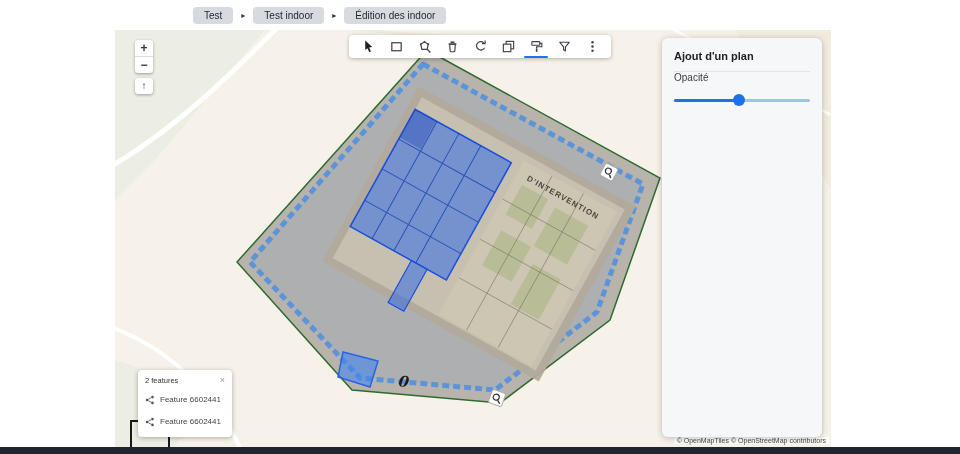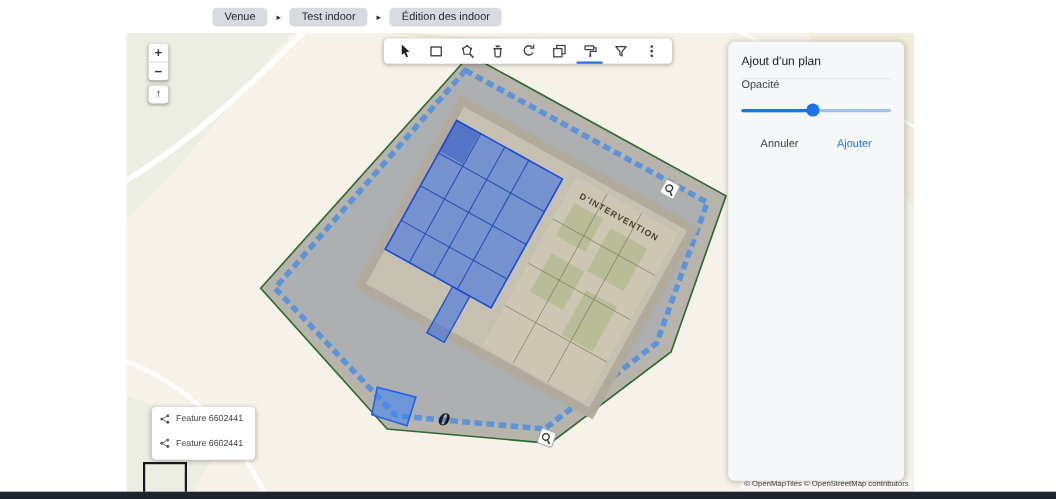--- a/index.html
+++ b/index.html
@@ -53,41 +53,41 @@
             border:2px solid #15181d;border-bottom:none;z-index:5;background:transparent}
 
   
   .attrib{position:absolute;right:2px;bottom:3px;font-size:7px;color:#4a4a4a;
           background:rgba(255,255,255,.72);padding:0 3px;z-index:4;white-space:nowrap}
 
   
   .panel{position:absolute;left:662px;top:38px;width:160px;height:399px;background:#f6f7f8;
          border-radius:6px;box-shadow:0 1px 6px rgba(0,0,0,.25);z-index:15;
          box-sizing:border-box;padding:12px 12px}
-  .panel-title{font-size:11px;font-weight:normal;color:#202124}
+  .panel-title{font-size:11px;font-weight:bold;color:#202124}
   .panel-div{height:1px;background:#e1e3e6;margin-top:9px}
   .op-label{font-size:10px;color:#3c4043;margin-top:0}
   .slider{position:relative;height:12px;margin-top:11px;cursor:pointer}
   .slider-track{position:absolute;top:5px;left:0;right:0;height:3px;background:#9ec3ef;border-radius:2px}
   .slider-fill{position:absolute;top:5px;left:0;height:3px;background:#1a73e8;border-radius:2px;width:48%}
   .slider-thumb{position:absolute;top:0;width:12px;height:12px;border-radius:50%;
                 background:#1a73e8;left:48%;transform:translateX(-6px);cursor:grab}
   .panel-actions{display:flex;justify-content:space-around;margin-top:17px}
   .btn-text{font-size:10px;color:#3c4043;cursor:pointer;padding:3px 6px}
   .btn-primary{color:#1a73e8}
 
   
   .bottomstrip{position:absolute;left:0;top:447px;width:960px;height:7px;background:#20242e;z-index:30}
 </style>
 </head>
 <body>
 
 <div class="topbar">
   <div class="crumbs">
-    <div class="crumb">Venue</div>
+    <div class="crumb">Test</div>
     <span class="sep">▸</span>
     <div class="crumb">Test indoor</div>
     <span class="sep">▸</span>
     <div class="crumb">Édition des indoor</div>
   </div>
 </div>
 
 <div class="map">
 
   <svg class="mapsvg" viewBox="0 0 716 417">
@@ -197,20 +197,24 @@
     <div class="tool">
       <svg viewBox="0 0 16 16">
         <circle cx="8" cy="3.5" r="1.3" fill="#3c4043"></circle>
         <circle cx="8" cy="8" r="1.3" fill="#3c4043"></circle>
         <circle cx="8" cy="12.5" r="1.3" fill="#3c4043"></circle>
       </svg>
     </div>
   </div>
 
   <div class="popup">
+    <div class="popup-head">
+      <span>2 features</span>
+      <span class="popup-close">×</span>
+    </div>
     <div class="popup-row">
       <svg width="10" height="10" viewBox="0 0 12 12">
         <path d="M4 5.2 L7.6 3.2 M4 6.8 L7.6 8.8" stroke="#555" stroke-width="1" fill="none"></path>
         <circle cx="2.5" cy="6" r="1.6" fill="#555"></circle>
         <circle cx="9" cy="2.5" r="1.6" fill="#555"></circle>
         <circle cx="9" cy="9.5" r="1.6" fill="#555"></circle>
       </svg>
       <span>Feature 6602441</span>
     </div>
     <div class="popup-row">
@@ -231,19 +235,15 @@
 
 <div class="panel">
   <div class="panel-title">Ajout d'un plan</div>
   <div class="panel-div"></div>
   <div class="op-label">Opacité</div>
   <div class="slider">
     <div class="slider-track"></div>
     <div class="slider-fill" style="width: 48%;"></div>
     <div class="slider-thumb" style="left: 48%;"></div>
   </div>
-  <div class="panel-actions">
-    <div class="btn-text">Annuler</div>
-    <div class="btn-text btn-primary">Ajouter</div>
-  </div>
 </div>
 
 <div class="bottomstrip"></div>
 
 </body></html>

